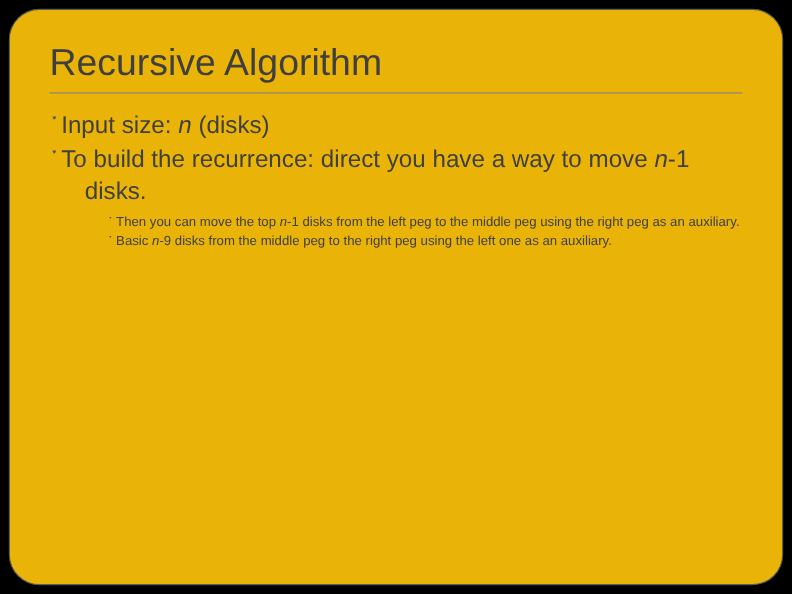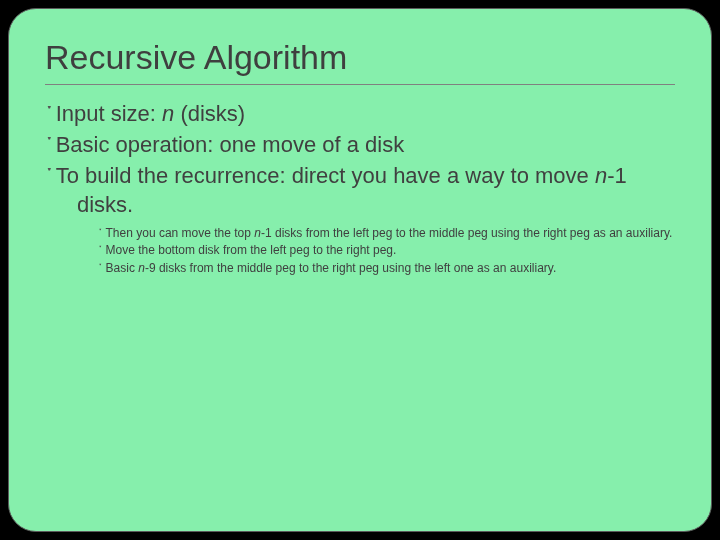--- a/index.html
+++ b/index.html
@@ -11,21 +11,21 @@
     font-family: Arial, Helvetica, sans-serif;
     color: #404040;
   }
   .slide-frame {
     box-sizing: border-box;
     position: absolute;
     top: 8px;
     left: 8px;
     width: 704px;
     height: 524px;
-    background: #86efac;
+    background: #eab308;
     border: 1px solid #5a5a5a;
     border-radius: 28px;
     padding: 24px 36px 20px 36px;
   }
   .slide-title {
     font-size: 34px;
     font-weight: 400;
     color: #3f3f3f;
     margin: 6px 0 8px 0;
     line-height: 1.1;
@@ -72,30 +72,24 @@
 <body>
 
 <div class="slide-frame">
   <div class="slide-title">Recursive Algorithm</div>
   <hr class="title-rule">
   <ul class="bullet-list">
     <li>
       <span class="bullet-glyph">་</span><span>Input size: </span><span class="ital">n</span><span> (disks)</span>
     </li>
     <li>
-      <span class="bullet-glyph">་</span><span>Basic operation: one move of a disk</span><span class="ital"></span><span></span>
-    </li>
-    <li>
       <span class="bullet-glyph">་</span><span>To build the recurrence: direct you have a way to move </span><span class="ital">n</span><span>-1 disks.</span>
       <ul class="sub-list">
         <li>
           <span class="bullet-glyph">་</span><span>Then you can move the top </span><span class="ital">n</span><span>-1 disks from the left peg to the middle peg using the right peg as an auxiliary.</span>
-        </li>
-        <li>
-          <span class="bullet-glyph">་</span><span>Move the bottom disk from the left peg to the right peg.</span><span class="ital"></span><span></span>
         </li>
         <li>
           <span class="bullet-glyph">་</span><span>Basic </span><span class="ital">n</span><span>-9 disks from the middle peg to the right peg using the left one as an auxiliary.</span>
         </li>
       </ul>
     </li>
   </ul>
 </div>
 
 </body></html>

